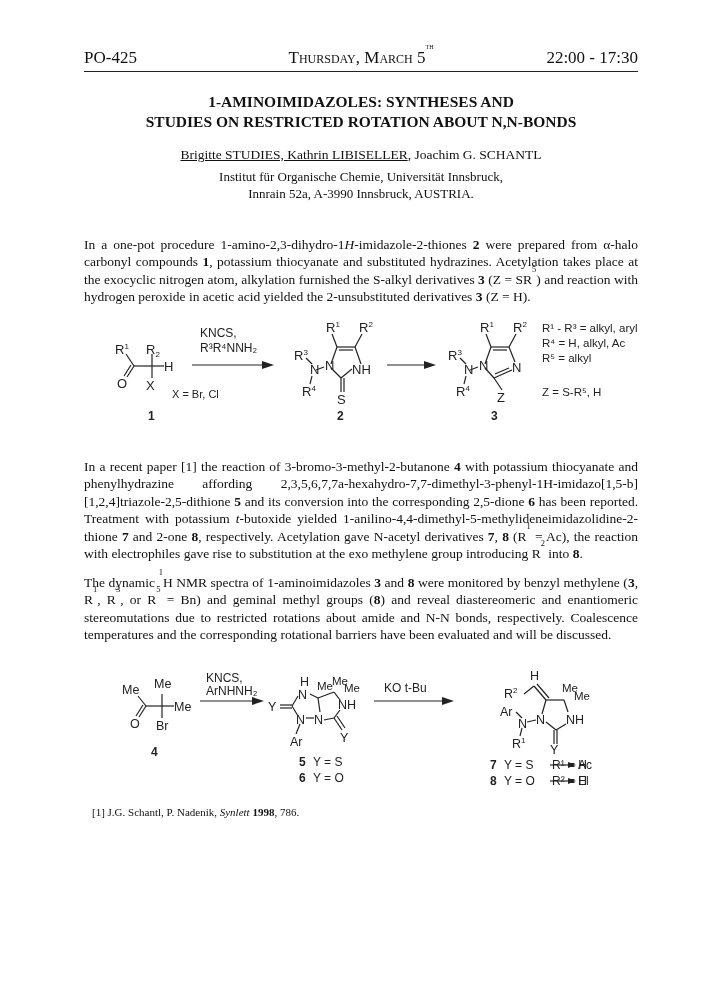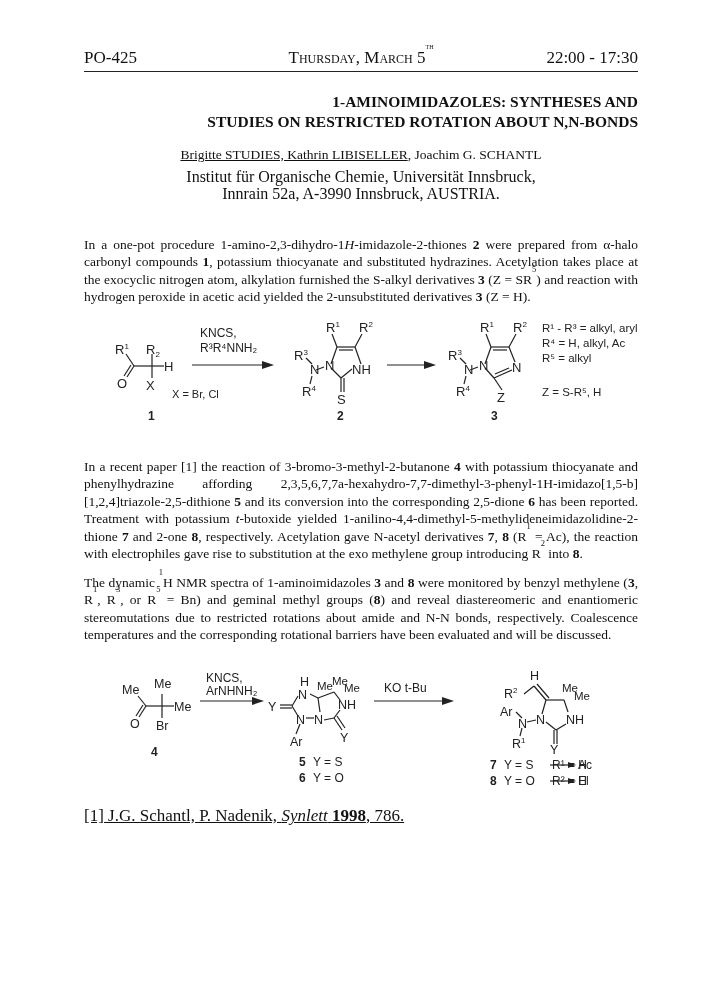--- a/index.html
+++ b/index.html
@@ -2,30 +2,30 @@
 <html><head>
 <meta charset="utf-8">
 <style>
   html, body { margin: 0; padding: 0; background: #ffffff; }
   body { width: 704px; height: 996px; position: relative; overflow: hidden; color: #111; font-family: "Liberation Serif", serif; }
   .hdr { position: absolute; left: 84px; top: 44px; width: 554px; height: 26px; font-size: 17px; }
   .hdr .l { position: absolute; left: 0; top: 4px; }
   .hdr .c { position: absolute; left: 0; right: 0; top: 4px; text-align: center; font-variant: small-caps; }
   .hdr .r { position: absolute; right: 0; top: 4px; }
   .hdr-rule { position: absolute; left: 84px; top: 71px; width: 554px; height: 0; border-top: 1.5px solid #222; }
-  .title { position: absolute; left: 84px; top: 92px; width: 554px; text-align: right; font-weight: bold; font-size: 15.5px; line-height: 20px; }
+  .title { position: absolute; left: 84px; top: 92px; width: 554px; text-align: center; font-weight: bold; font-size: 15.5px; line-height: 20px; }
   .authors { position: absolute; left: 84px; top: 147px; width: 554px; text-align: center; font-size: 13.5px; }
   .authors u { text-decoration: underline; }
-  .affil { position: absolute; left: 84px; top: 168px; width: 554px; text-align: center; font-size: 16px; line-height: 17px; }
+  .affil { position: absolute; left: 84px; top: 168px; width: 554px; text-align: center; font-size: 13px; line-height: 17px; }
   .para { position: absolute; left: 84px; width: 554px; font-size: 13.5px; line-height: 17.4px; text-align: justify; }
   .para b { font-weight: bold; }
   sup { font-size: 8.5px; vertical-align: top; position: relative; top: -2px; line-height: 0; }
   .scheme { position: absolute; font-family: "Liberation Sans", sans-serif; }
   .scheme svg text { font-family: "Liberation Sans", sans-serif; fill: #222; }
-  .ref { position: absolute; left: 84px; top: 806px; font-size: 17px; text-decoration: underline; }
+  .ref { position: absolute; left: 92px; top: 806px; font-size: 11px; }
 </style>
 </head>
 <body>
 
 <div class="hdr">
   <span class="l">PO-425</span>
   <span class="c"><span>Thursday, March 5</span><sup>th</sup></span>
   <span class="r">22:00 - 17:30</span>
 </div>
 <div class="hdr-rule"></div>

